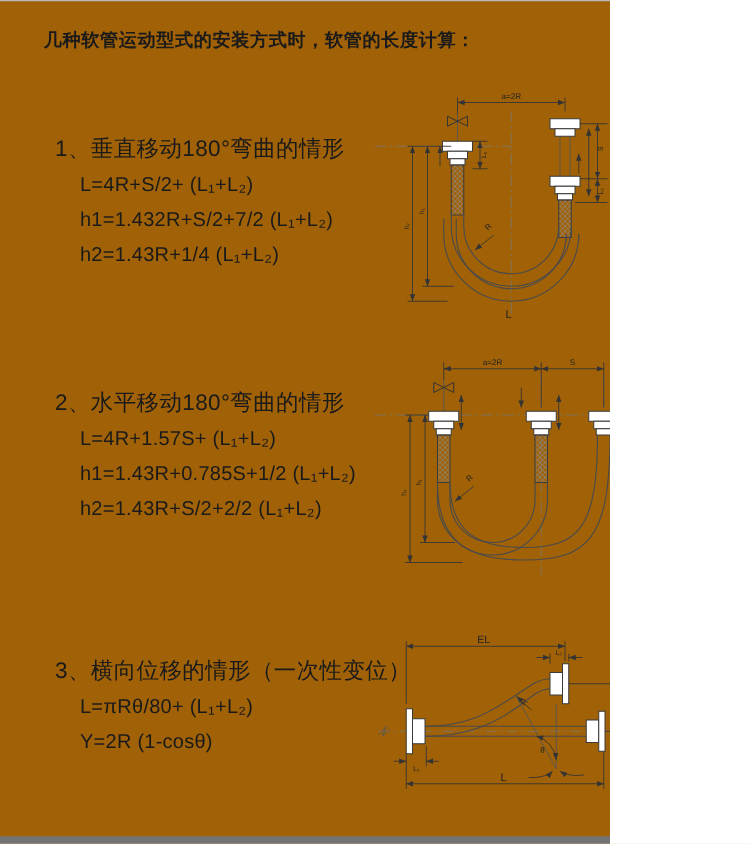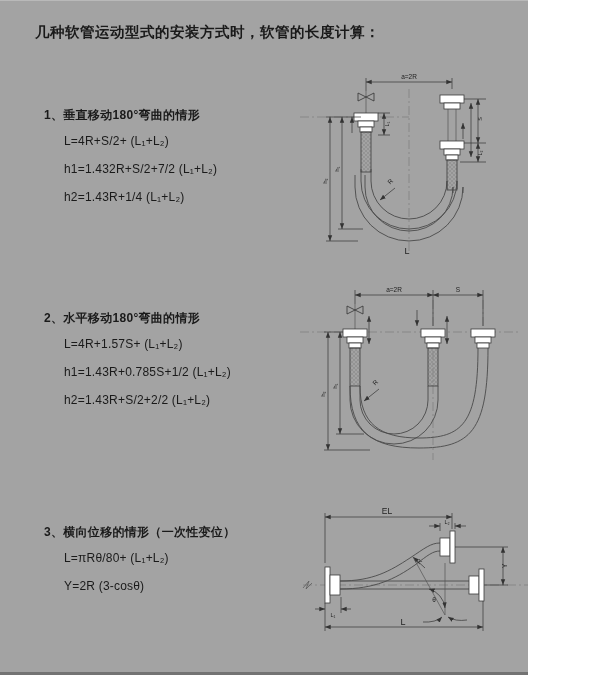--- a/index.html
+++ b/index.html
@@ -1,27 +1,27 @@
 <!DOCTYPE html>
 <html><head>
 <meta charset="utf-8">
 <style>
   html,body{margin:0;padding:0;background:#fff;}
   .page{
-    position:relative; width:528px; height:675px; background:#a3a3a3;
+    position:relative; width:488px; height:675px; background:#a16207;
     font-family:"Liberation Sans", sans-serif; color:#1a1a1a; overflow:hidden;
-    border-top:1px solid #b9b9b9; border-bottom:3px solid #737373; box-sizing:border-box;
+    border-top:1px solid #b9b9b9; border-bottom:6px solid #737373; box-sizing:border-box;
   }
   .title{
     position:absolute; left:35px; top:22px;
     font-size:14.5px; font-weight:bold; letter-spacing:.5px; white-space:nowrap;
   }
   .section{position:absolute; left:44px;}
-  .section-heading{margin:0 0 8px 0; font-size:12px; font-weight:bold; white-space:nowrap; letter-spacing:.3px;}
-  .formula{margin:0 0 9px 20px; font-size:12px; line-height:19px; white-space:nowrap; letter-spacing:.2px;}
+  .section-heading{margin:0 0 8px 0; font-size:18px; font-weight:normal; white-space:nowrap; letter-spacing:.3px;}
+  .formula{margin:0 0 9px 20px; font-size:16px; line-height:19px; white-space:nowrap; letter-spacing:.2px;}
   #sec1{top:106px;} #sec2{top:309px;} #sec3{top:523px;}
   .diagram{position:absolute;}
   #dia1{left:300px; top:68px;}
   #dia2{left:300px; top:281px;}
   #dia3{left:295px; top:504px;}
   svg{overflow:visible;}
   svg text{fill:#222; font-family:"Liberation Sans", sans-serif;}
   .thin{stroke:#555; stroke-width:.7; fill:none;}
   .dim{stroke:#333; stroke-width:.7; fill:none;}
   .hose{stroke:#4a4a4a; stroke-width:.9; fill:none;}
@@ -46,21 +46,21 @@
   <div class="section" id="sec2">
     <p class="section-heading">2、水平移动180°弯曲的情形</p>
     <p class="formula">L=4R+1.57S+ (L₁+L₂)</p>
     <p class="formula">h1=1.43R+0.785S+1/2 (L₁+L₂)</p>
     <p class="formula">h2=1.43R+S/2+2/2 (L₁+L₂)</p>
   </div>
 
   <div class="section" id="sec3">
     <p class="section-heading">3、横向位移的情形（一次性变位）</p>
     <p class="formula">L=πRθ/80+ (L₁+L₂)</p>
-    <p class="formula">Y=2R (3-cosθ)</p>
+    <p class="formula">Y=2R (1-cosθ)</p>
   </div>
 
   <svg id="dia1" class="diagram" width="280" height="192" viewBox="0 0 280 192">
     <defs>
       <marker id="d1ar" viewBox="0 0 10 10" refX="9" refY="5" markerWidth="9" markerHeight="9" orient="auto-start-reverse">
         <path d="M0,1.5 L9,5 L0,8.5 z" class="arrfill"></path>
       </marker>
       <pattern id="d1braid" patternUnits="userSpaceOnUse" width="4" height="4">
         <path d="M0,0 L4,4 M4,0 L0,4" stroke="#8a8a8a" stroke-width="0.6"></path>
       </pattern>

